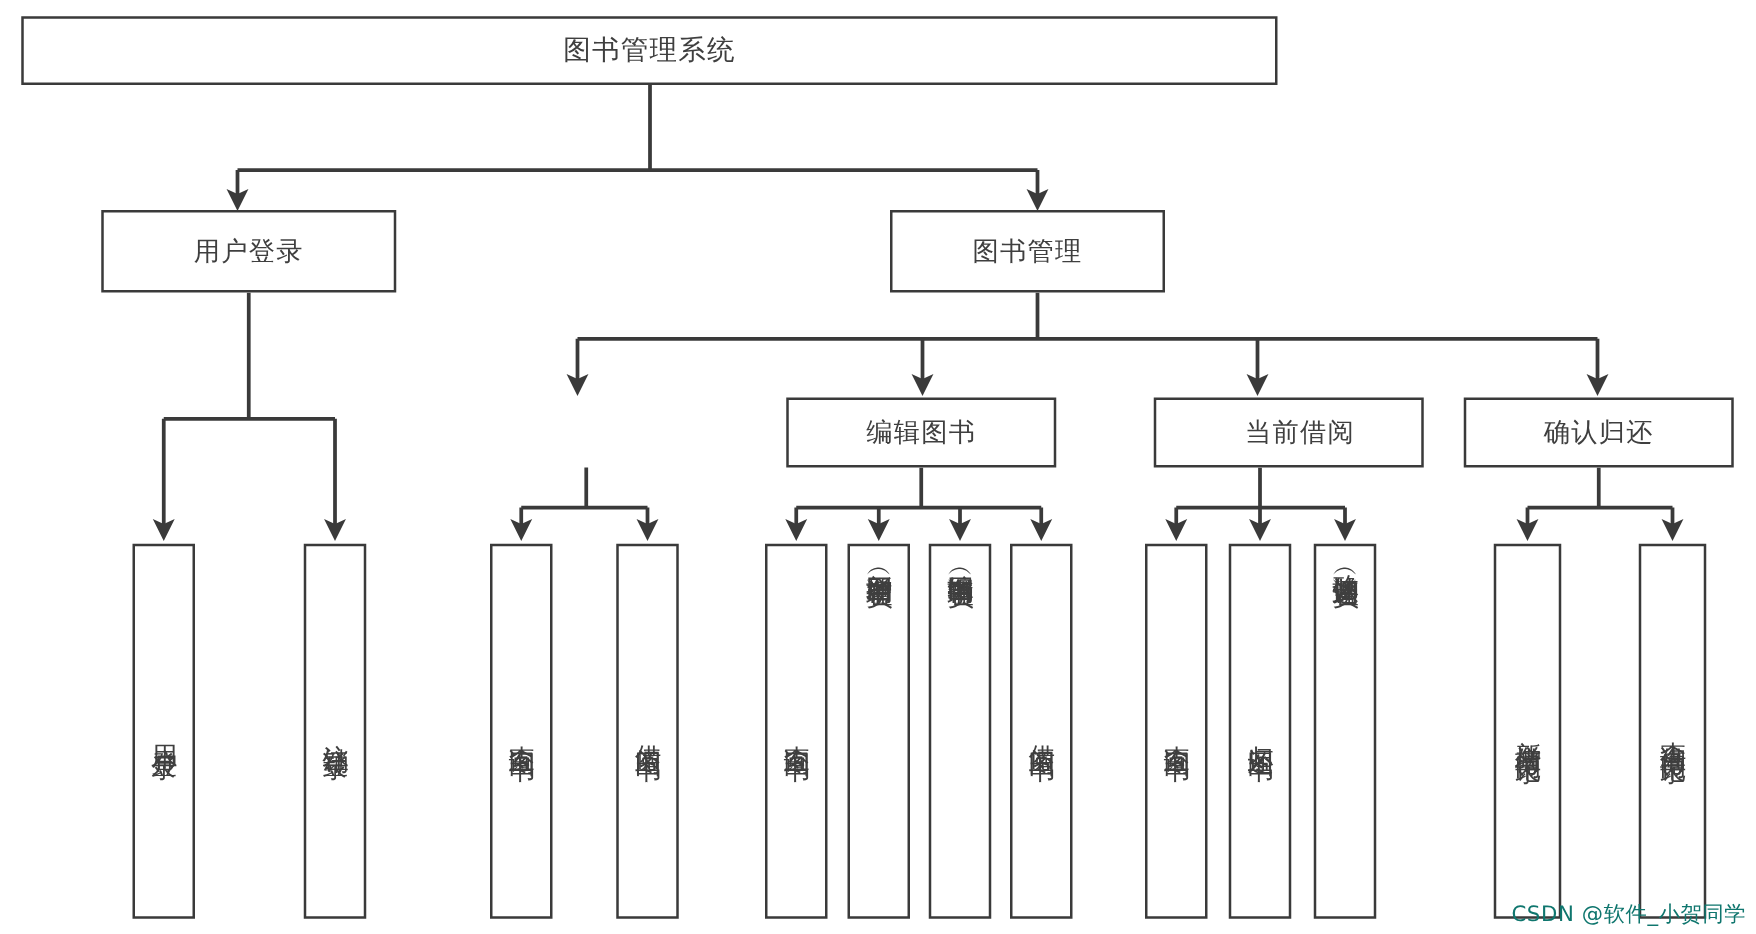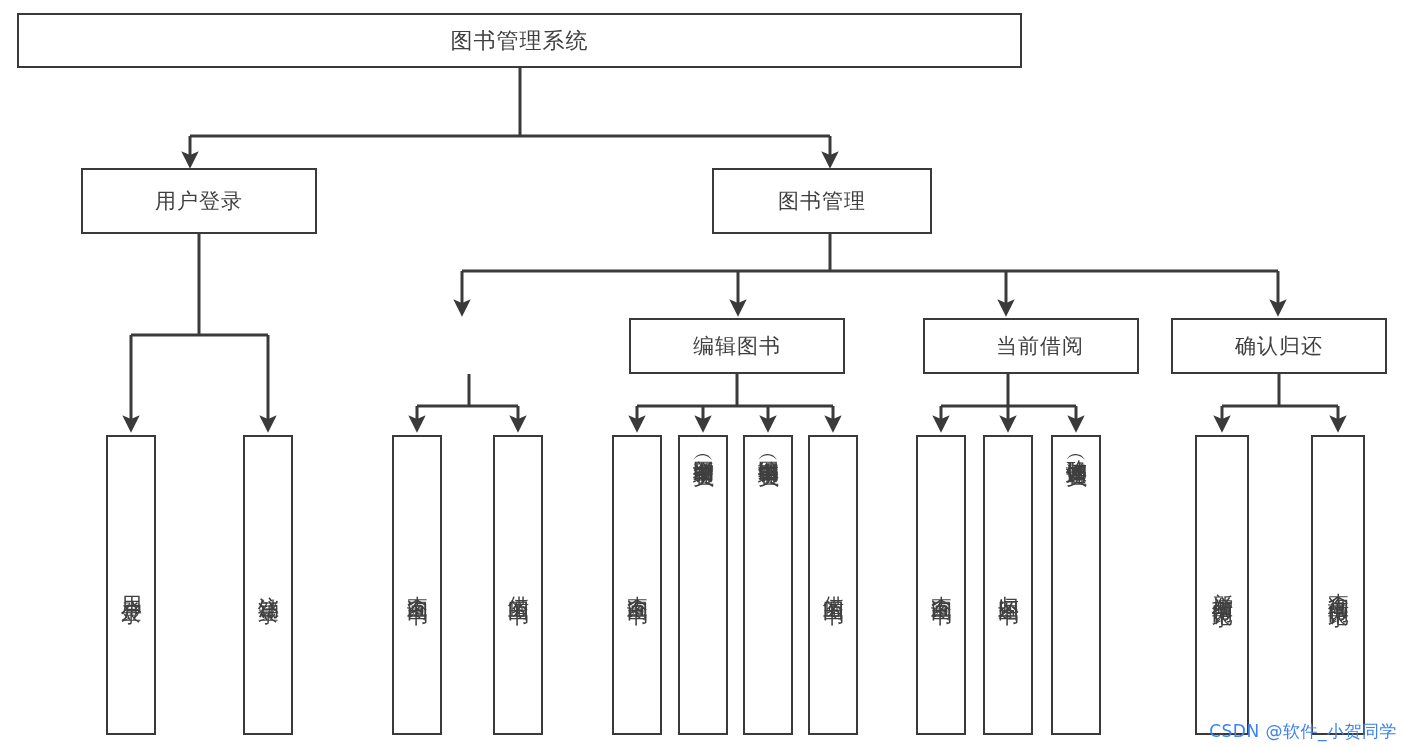--- a/index.html
+++ b/index.html
@@ -43,21 +43,21 @@
   }
   .leaf.center{
     align-items:center;
     padding-top:0;
   }
   #watermark{
     position:absolute;
     right:8px;
     bottom:4px;
     font-size:17px;
-    color:#3b82f6;
+    color:#0f766e;
     white-space:nowrap;
     letter-spacing:0.5px;
   }
 </style>
 </head>
 <body>
 
 <div id="canvas">
 
   <svg class="edges" viewBox="0 0 1405 747">

